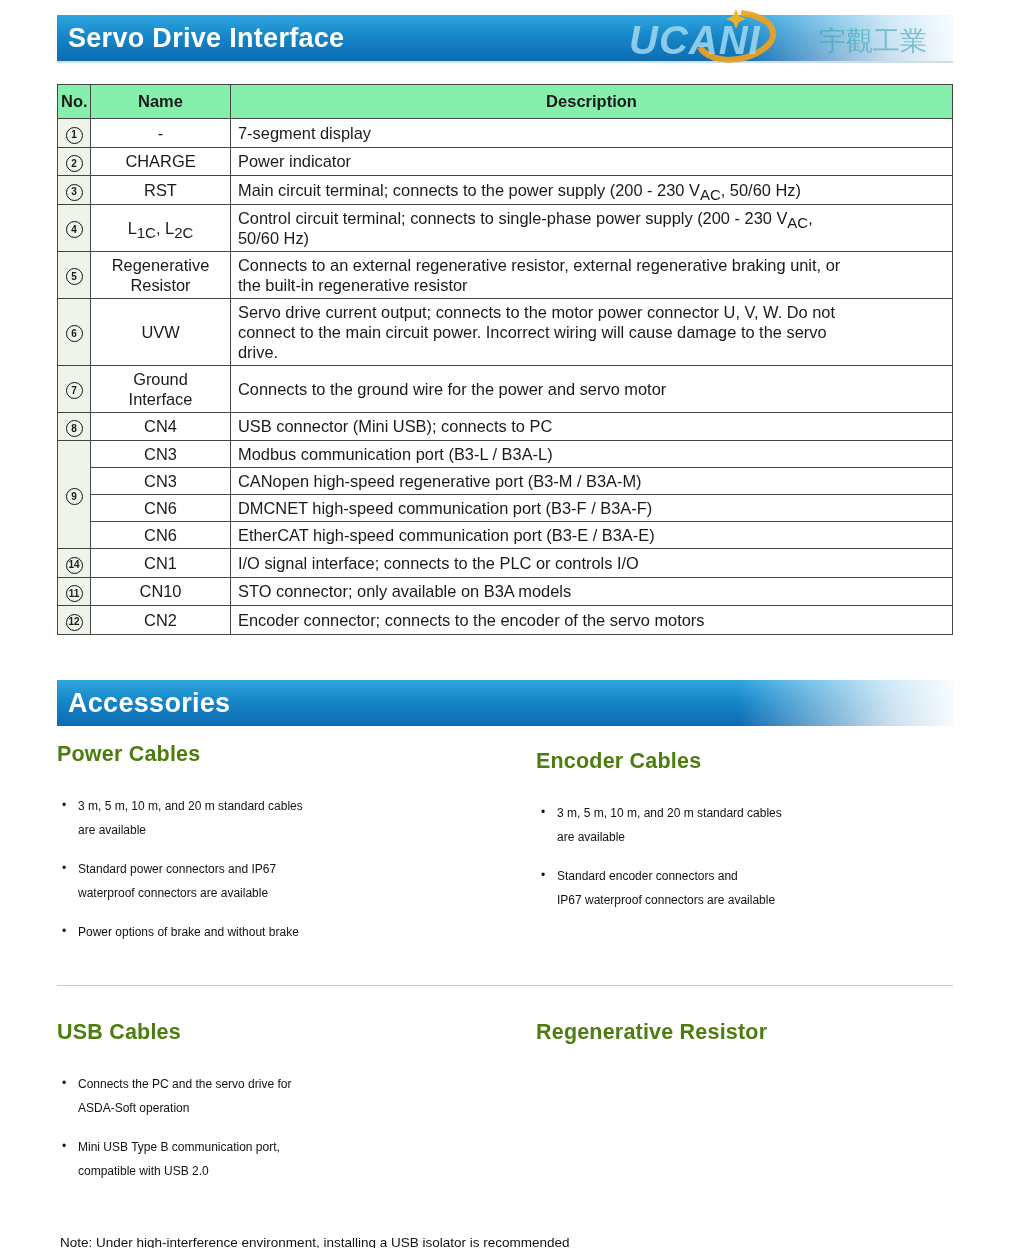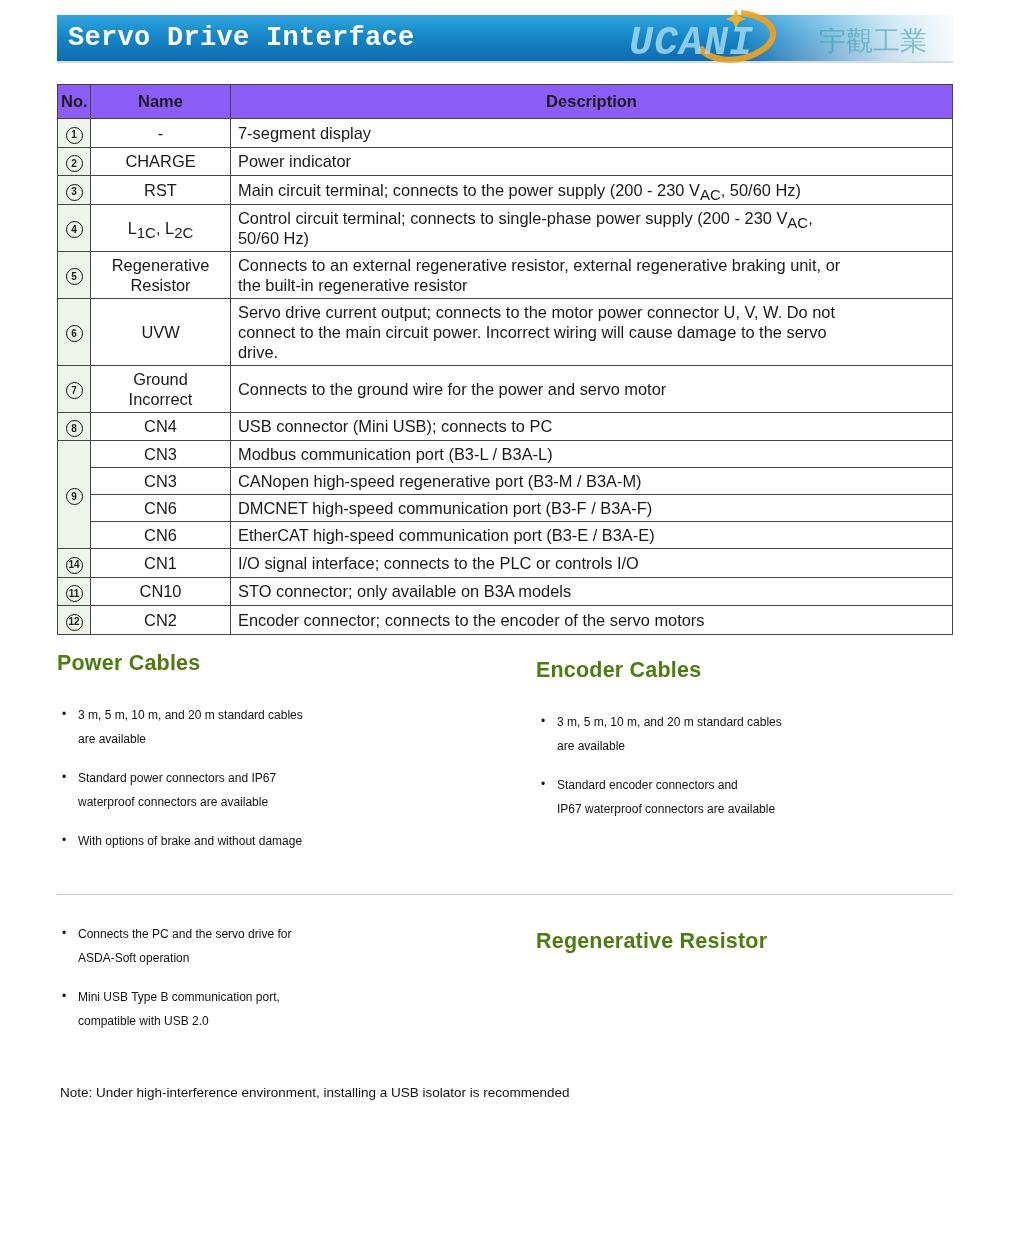--- a/index.html
+++ b/index.html
@@ -12,36 +12,35 @@
     position:relative;
   }
   .page{padding:15px 57px 0;box-sizing:border-box;}
 
   
   .banner{
     position:relative;height:46px;width:896px;
     background:
       linear-gradient(90deg, rgba(255,255,255,0) 0%, rgba(255,255,255,0) 76%, rgba(255,255,255,.78) 93%, rgba(255,255,255,.97) 100%),
       linear-gradient(180deg, #2fa5e0 0%, #1585c6 48%, #0d6bb1 100%);
-    font-family: Liberation Mono, monospace;
   }
   #banner-top{box-shadow:0 2px 0 rgba(168,196,212,.55);}
   .banner .banner-text{
     position:absolute;left:11px;top:0;
     line-height:46px;font-size:27px;font-weight:bold;color:#fff;letter-spacing:.3px;
   }
   .logo-svg{position:absolute;right:0;top:-6px;}
 
   
   table.iface{
     border-collapse:collapse;margin-top:23px;width:896px;table-layout:fixed;
     font-size:16.4px;border:1.5px solid #3d3d3d;
   }
   .iface th{
-    background:#8b5cf6;border:1px solid #454545;
+    background:#86efac;border:1px solid #454545;
     font-size:16.5px;font-weight:bold;padding:7px 3px;color:#1a1a1a;
   }
   .iface td{
     border:1px solid #454545;padding:3px 7px;line-height:20px;vertical-align:middle;color:#1a1a1a;
   }
   .iface td.no{background:#eef4e9;text-align:center;padding:3px 2px;}
   .iface td.name{text-align:center;white-space:pre-line;}
   .iface td.desc{white-space:pre-line;}
   .circ{
     display:inline-flex;align-items:center;justify-content:center;
@@ -127,21 +126,21 @@
         <tr>
           <td class="no"><span class="circ">6</span></td>
           <td class="name">UVW</td>
           <td class="desc">Servo drive current output; connects to the motor power connector U, V, W. Do not
 connect to the main circuit power. Incorrect wiring will cause damage to the servo
 drive.</td>
         </tr>
         <tr>
           <td class="no"><span class="circ">7</span></td>
           <td class="name">Ground
-Incorrect</td>
+Interface</td>
           <td class="desc">Connects to the ground wire for the power and servo motor</td>
         </tr>
         <tr>
           <td class="no"><span class="circ">8</span></td>
           <td class="name">CN4</td>
           <td class="desc">USB connector (Mini USB); connects to PC</td>
         </tr>
         <tr>
           <td class="no" rowspan="4"><span class="circ">9</span></td>
           <td class="name">CN3</td>
@@ -170,47 +169,51 @@
           <td class="desc">STO connector; only available on B3A models</td>
         </tr>
         <tr>
           <td class="no"><span class="circ">12</span></td>
           <td class="name">CN2</td>
           <td class="desc">Encoder connector; connects to the encoder of the servo motors</td>
         </tr>
       </tbody>
   </table>
 
+  <div class="banner acc-banner">
+    <span class="banner-text">Accessories</span>
+  </div>
 
   <div class="cols">
     <div>
       <h2 class="sub-heading" id="h-power">Power Cables</h2>
       <ul class="bullets">
           <li>3 m, 5 m, 10 m, and 20 m standard cables
 are available</li>
           <li>Standard power connectors and IP67
 waterproof connectors are available</li>
-          <li>With options of brake and without damage</li>
+          <li>Power options of brake and without brake</li>
         </ul>
     </div>
     <div>
       <h2 class="sub-heading" id="h-encoder">Encoder Cables</h2>
       <ul class="bullets">
           <li>3 m, 5 m, 10 m, and 20 m standard cables
 are available</li>
           <li>Standard encoder connectors and
 IP67 waterproof connectors are available</li>
         </ul>
     </div>
   </div>
 
   <hr class="rule">
 
   <div class="cols">
     <div>
+      <h2 class="sub-heading" id="h-usb">USB Cables</h2>
       <ul class="bullets">
           <li>Connects the PC and the servo drive for
 ASDA-Soft operation</li>
           <li>Mini USB Type B communication port,
 compatible with USB 2.0</li>
         </ul>
     </div>
     <div>
       <h2 class="sub-heading" id="h-regen">Regenerative Resistor</h2>
     </div>

